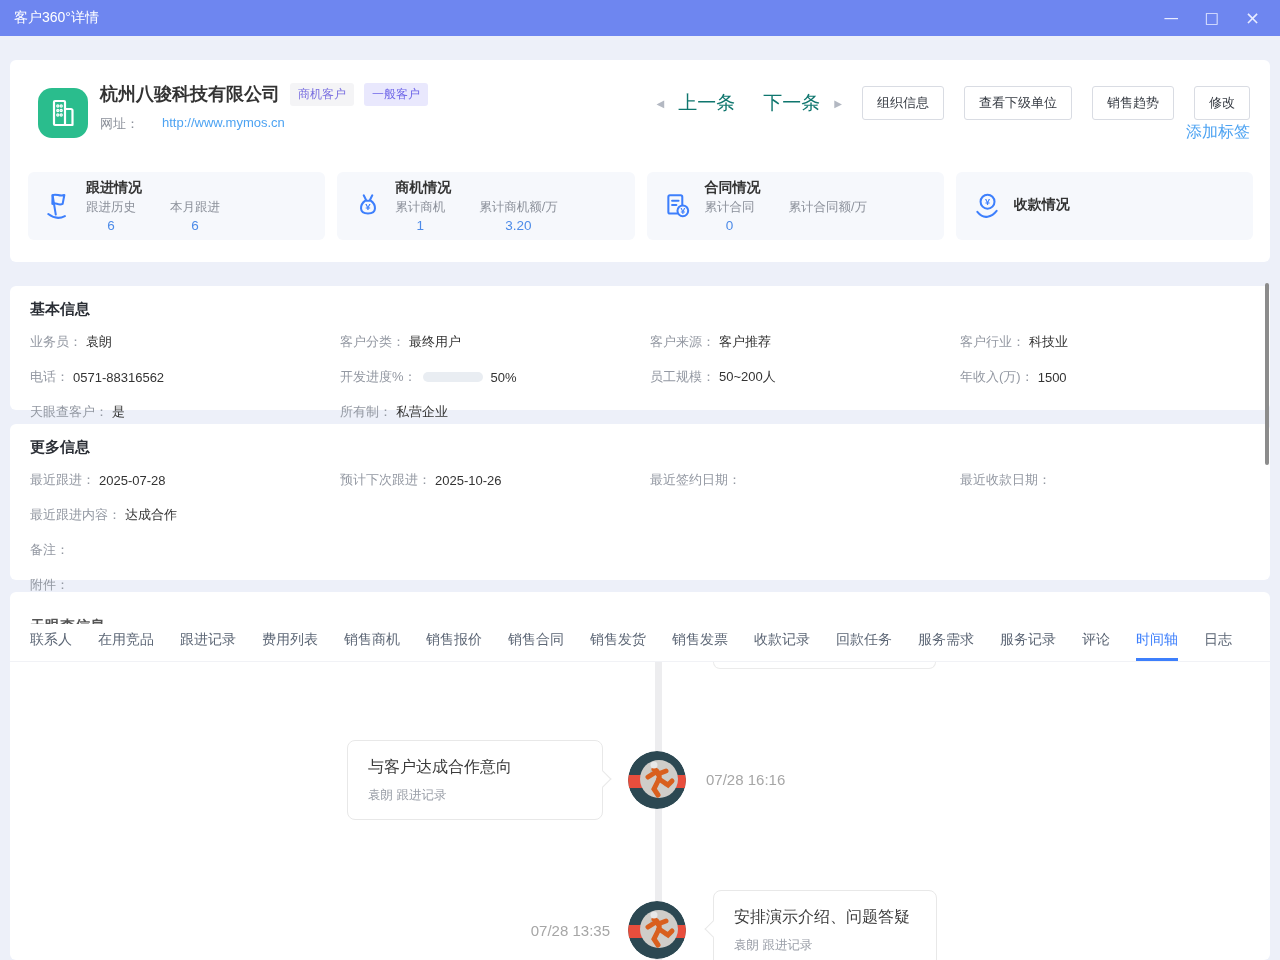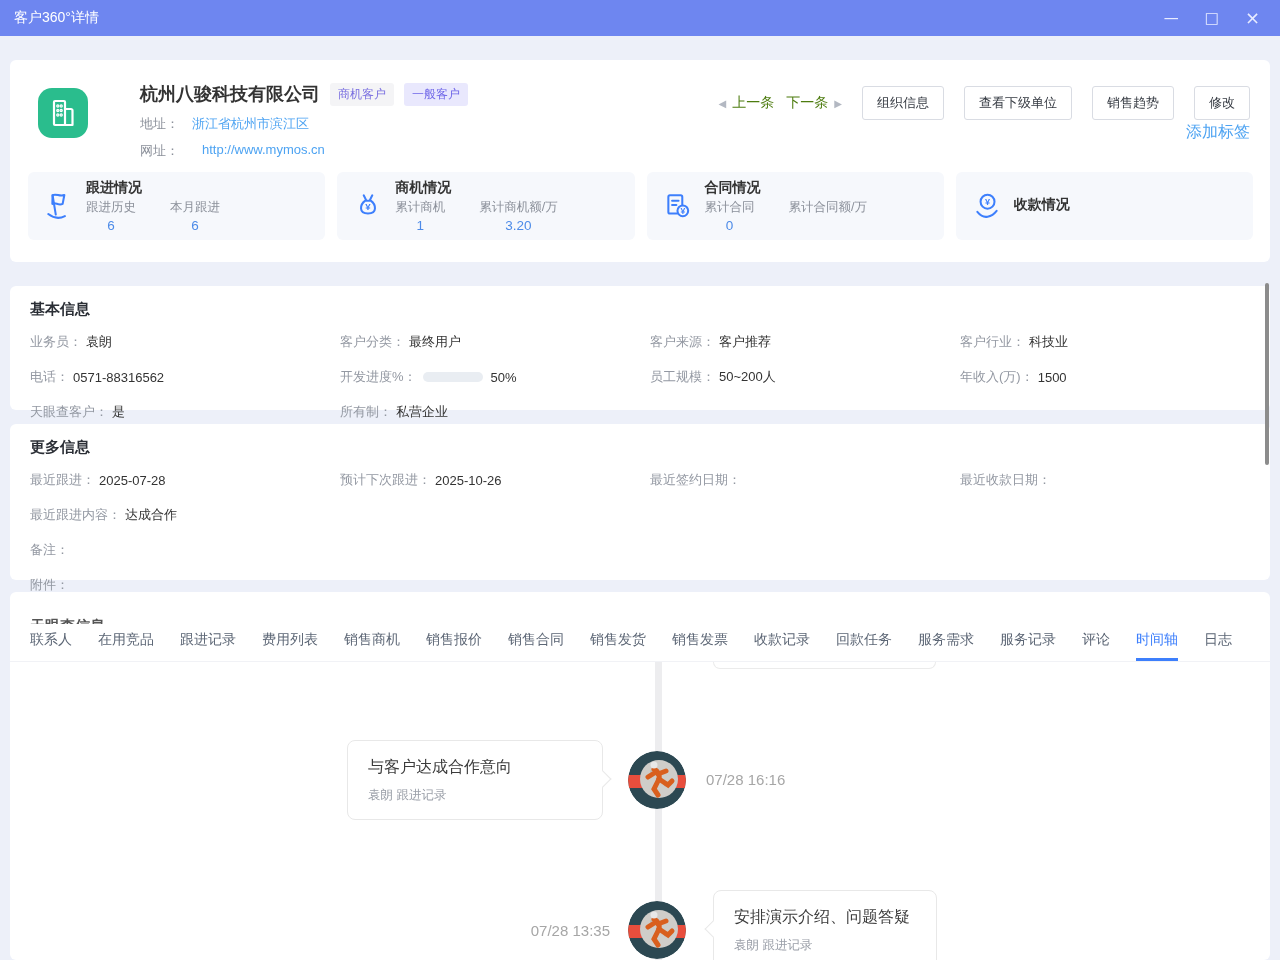--- a/index.html
+++ b/index.html
@@ -12,32 +12,32 @@
   .titlebar .win-controls { margin-left:auto; display:flex; align-items:center; gap:26px; padding-right:6px; }
   .titlebar .win-btn { color:#e8ecff; font-size:15px; line-height:1; cursor:pointer; font-family:"DejaVu Sans",sans-serif; }
 
   
   .main { padding:24px 10px 0; }
   .card { background:#fff; border-radius:6px; }
 
   
   .header-card { height:202px; position:relative; margin-bottom:24px; }
   .company-icon { position:absolute; left:28px; top:28px; width:50px; height:50px; border-radius:14px; background:#2abd8d; display:flex; align-items:center; justify-content:center; }
-  .company-info { position:absolute; left:90px; top:22px;margin-left:40px; }
+  .company-info { position:absolute; left:90px; top:22px; }
   .company-row { display:flex; align-items:center; }
   .company-name { font-size:18px; font-weight:bold; color:#333; }
   .tag { font-size:12px; border-radius:3px; padding:3px 8px; margin-left:10px; }
   .tag-1 { background:#f4f4f6; color:#7a6fe0; }
   .tag-2 { background:#e9e8fd; color:#6f66e8; }
   .info-line { margin-top:9px; font-size:13px; display:flex; }
   .info-label { color:#8b909a; min-width:52px; }
   .link { color:#4da3f2; text-decoration:none; cursor:pointer; }
   .header-actions { position:absolute; right:20px; top:26px; display:flex; align-items:center; }
   .nav-arrow { color:#b3b8c2; font-size:10px; }
-  .nav-link { font-size:14px; color:#4d7c0f; margin:0 6px; cursor:pointer; }
+  .nav-link { font-size:19px; color:#0f766e; margin:0 14px; cursor:pointer; }
   .hbtn { border:1px solid #d9dce3; background:#fff; border-radius:3px; font-size:13px; color:#353a42; padding:7px 14px; margin-left:20px; cursor:pointer; font-family:inherit; }
   .add-tag { position:absolute; right:20px; top:62px; font-size:16px; }
 
   
   .stats { position:absolute; left:18px; right:17px; top:112px; display:flex; gap:12px; }
   .stat-card { flex:1; background:#f6f8fc; border-radius:6px; height:68px; display:flex; align-items:center; padding-left:16px; }
   .stat-icon { width:30px; height:30px; margin-right:12px; flex:none; }
   .stat-title { font-size:14px; font-weight:bold; color:#333; margin-bottom:2px; }
   .metrics { display:flex; }
   .metric { text-align:center; margin-right:34px; }
@@ -110,24 +110,20 @@
         <circle cx="11.8" cy="19" r="0.6" fill="#fff"></circle>
           <circle cx="15.2" cy="19" r="0.6" fill="#fff"></circle>
       </svg>
     </div>
 
     <div class="company-info">
       <div class="company-row">
         <span class="company-name">杭州八骏科技有限公司</span>
         <span class="tag tag-1">商机客户</span>
         <span class="tag tag-2">一般客户</span>
-      </div>
-      <div class="info-line">
-        <span class="info-label">地址：</span>
-        <span class="link">浙江省杭州市滨江区</span>
       </div>
       <div class="info-line">
         <span class="info-label" style="min-width:62px;">网址：</span>
         <span class="link">http://www.mymos.cn</span>
       </div>
     </div>
 
     <div class="header-actions">
       <span class="nav-arrow">◀</span>
       <span class="nav-link">上一条</span>

